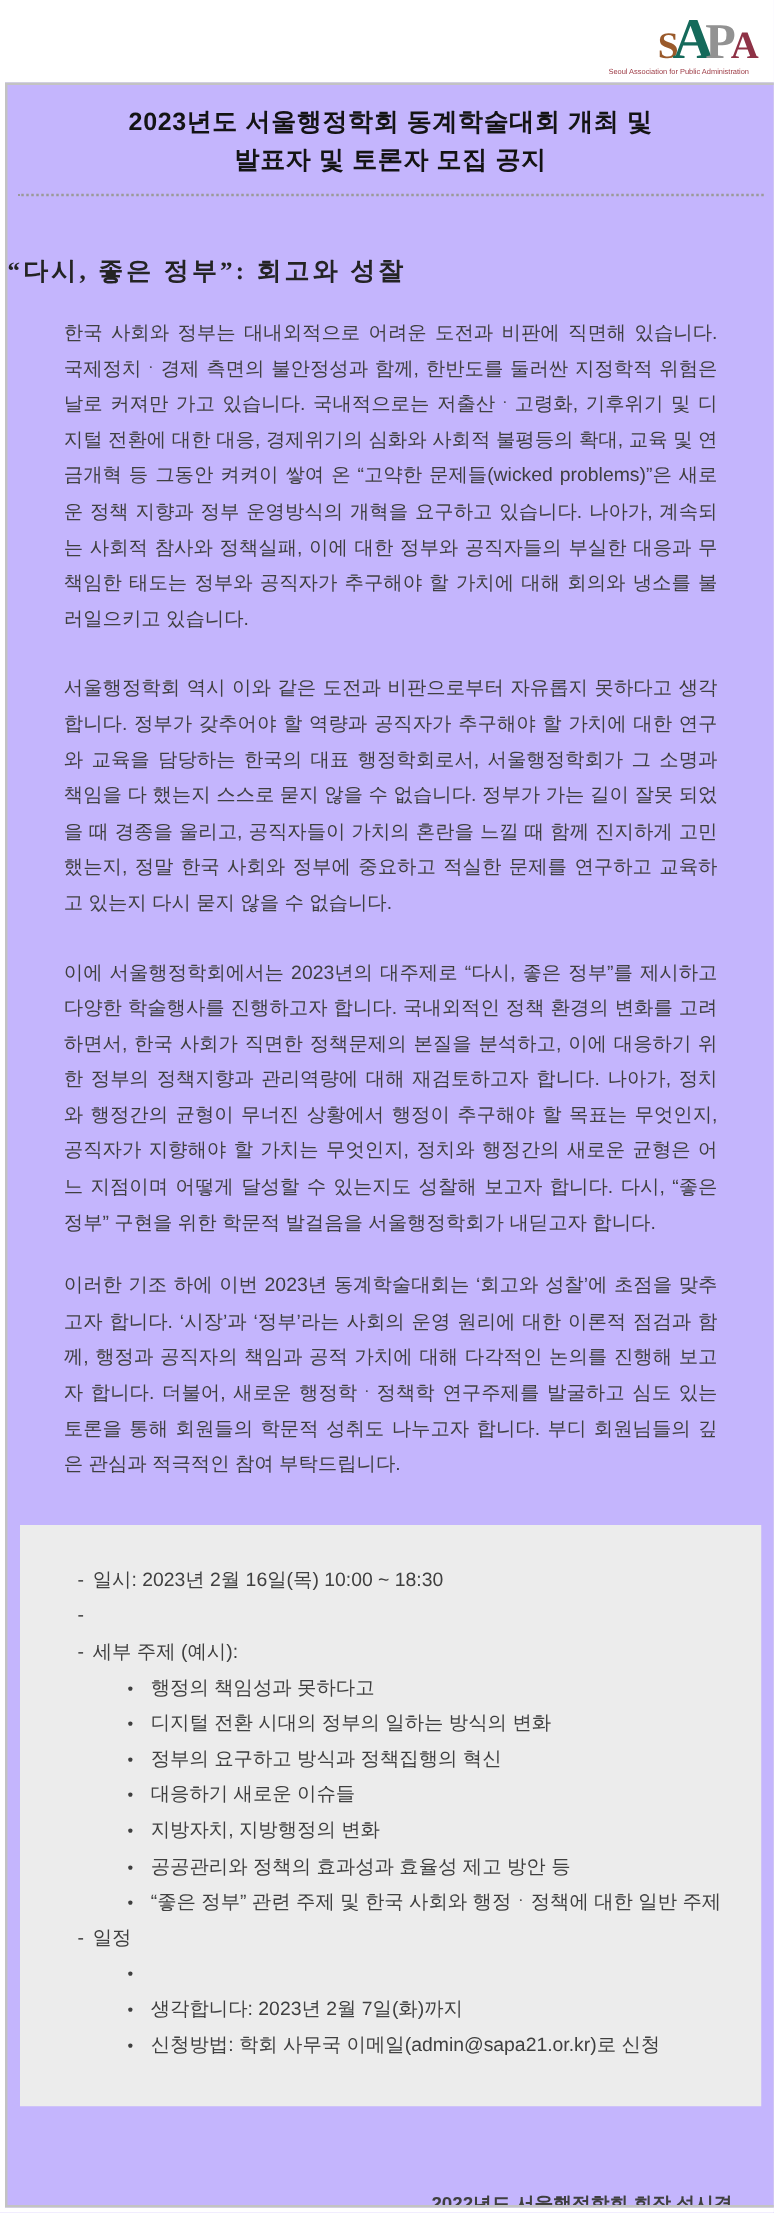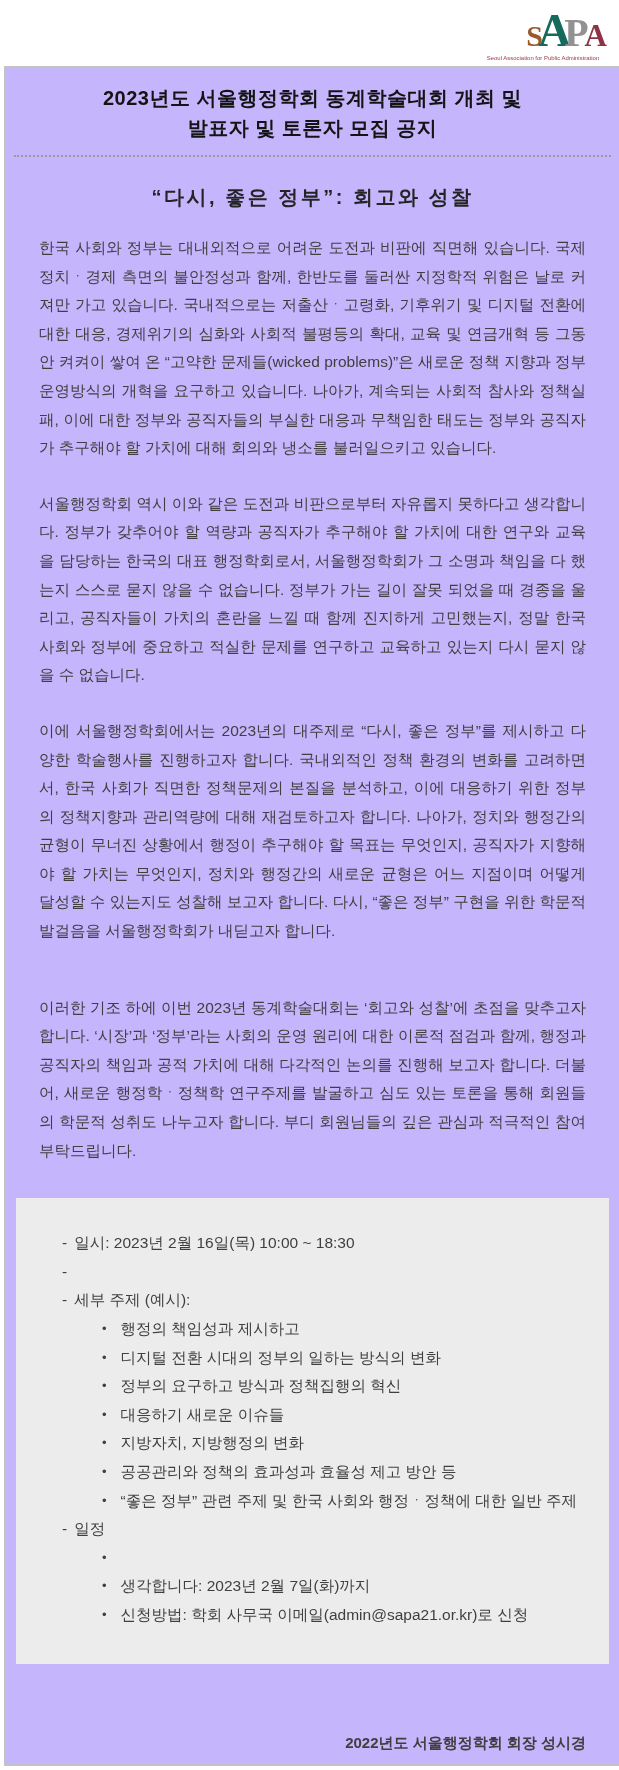--- a/index.html
+++ b/index.html
@@ -35,32 +35,32 @@
   .doc-title {
     margin-top:15px; text-align:center;
     font-size:20px; font-weight:bold; line-height:30px; color:#141414;
     letter-spacing:0.5px;
   }
   .dotted-divider {
     margin:12px 8px 0 8px; height:0;
     border-bottom:2px dotted #9a9a9a;
   }
   .subtitle {
-    margin-top:27px; text-align:center;
-    font-family:Liberation Sans, sans-serif;
+    margin-top:46px; 
+    font-family:Liberation Serif, serif;
     font-size:20px; font-weight:600; letter-spacing:2.5px; color:#242424;
   }
-  .content { padding:0 33px; }
+  .content { padding:0 45px; }
   .para {
     margin-top:27px; text-align:justify;
     font-size:15.5px; line-height:28.6px; color:#3f3f3f;
     word-break:break-all;
   }
   .para.first { margin-top:23px; }
-  .para.last  { margin-top:48px; }
+  .para.last  { margin-top:22px; }
   
   .info-box {
     margin:33px 10px 0 10px; background:#ececec;
     padding:31px 18px 34px 20px;
   }
   .ib-line {
     display:flex; align-items:flex-start;
     font-size:15.5px; line-height:28.6px; color:#3f3f3f;
   }
   .ib-line .marker { flex:0 0 auto; }
@@ -113,21 +113,21 @@
     </div>
     <div class="ib-line dash">
       <span class="marker">-</span>
     </div>
     <div class="ib-line dash">
       <span class="marker">-</span>
       <span class="ib-text">세부 주제 (예시):</span>
     </div>
     <div class="ib-line bullet">
       <span class="marker">•</span>
-      <span class="ib-text">행정의 책임성과 제시하고</span>
+      <span class="ib-text">행정의 책임성과 못하다고</span>
     </div>
     <div class="ib-line bullet">
       <span class="marker">•</span>
       <span class="ib-text">디지털 전환 시대의 정부의 일하는 방식의 변화</span>
     </div>
     <div class="ib-line bullet">
       <span class="marker">•</span>
       <span class="ib-text">정부의 요구하고 방식과 정책집행의 혁신</span>
     </div>
     <div class="ib-line bullet">

